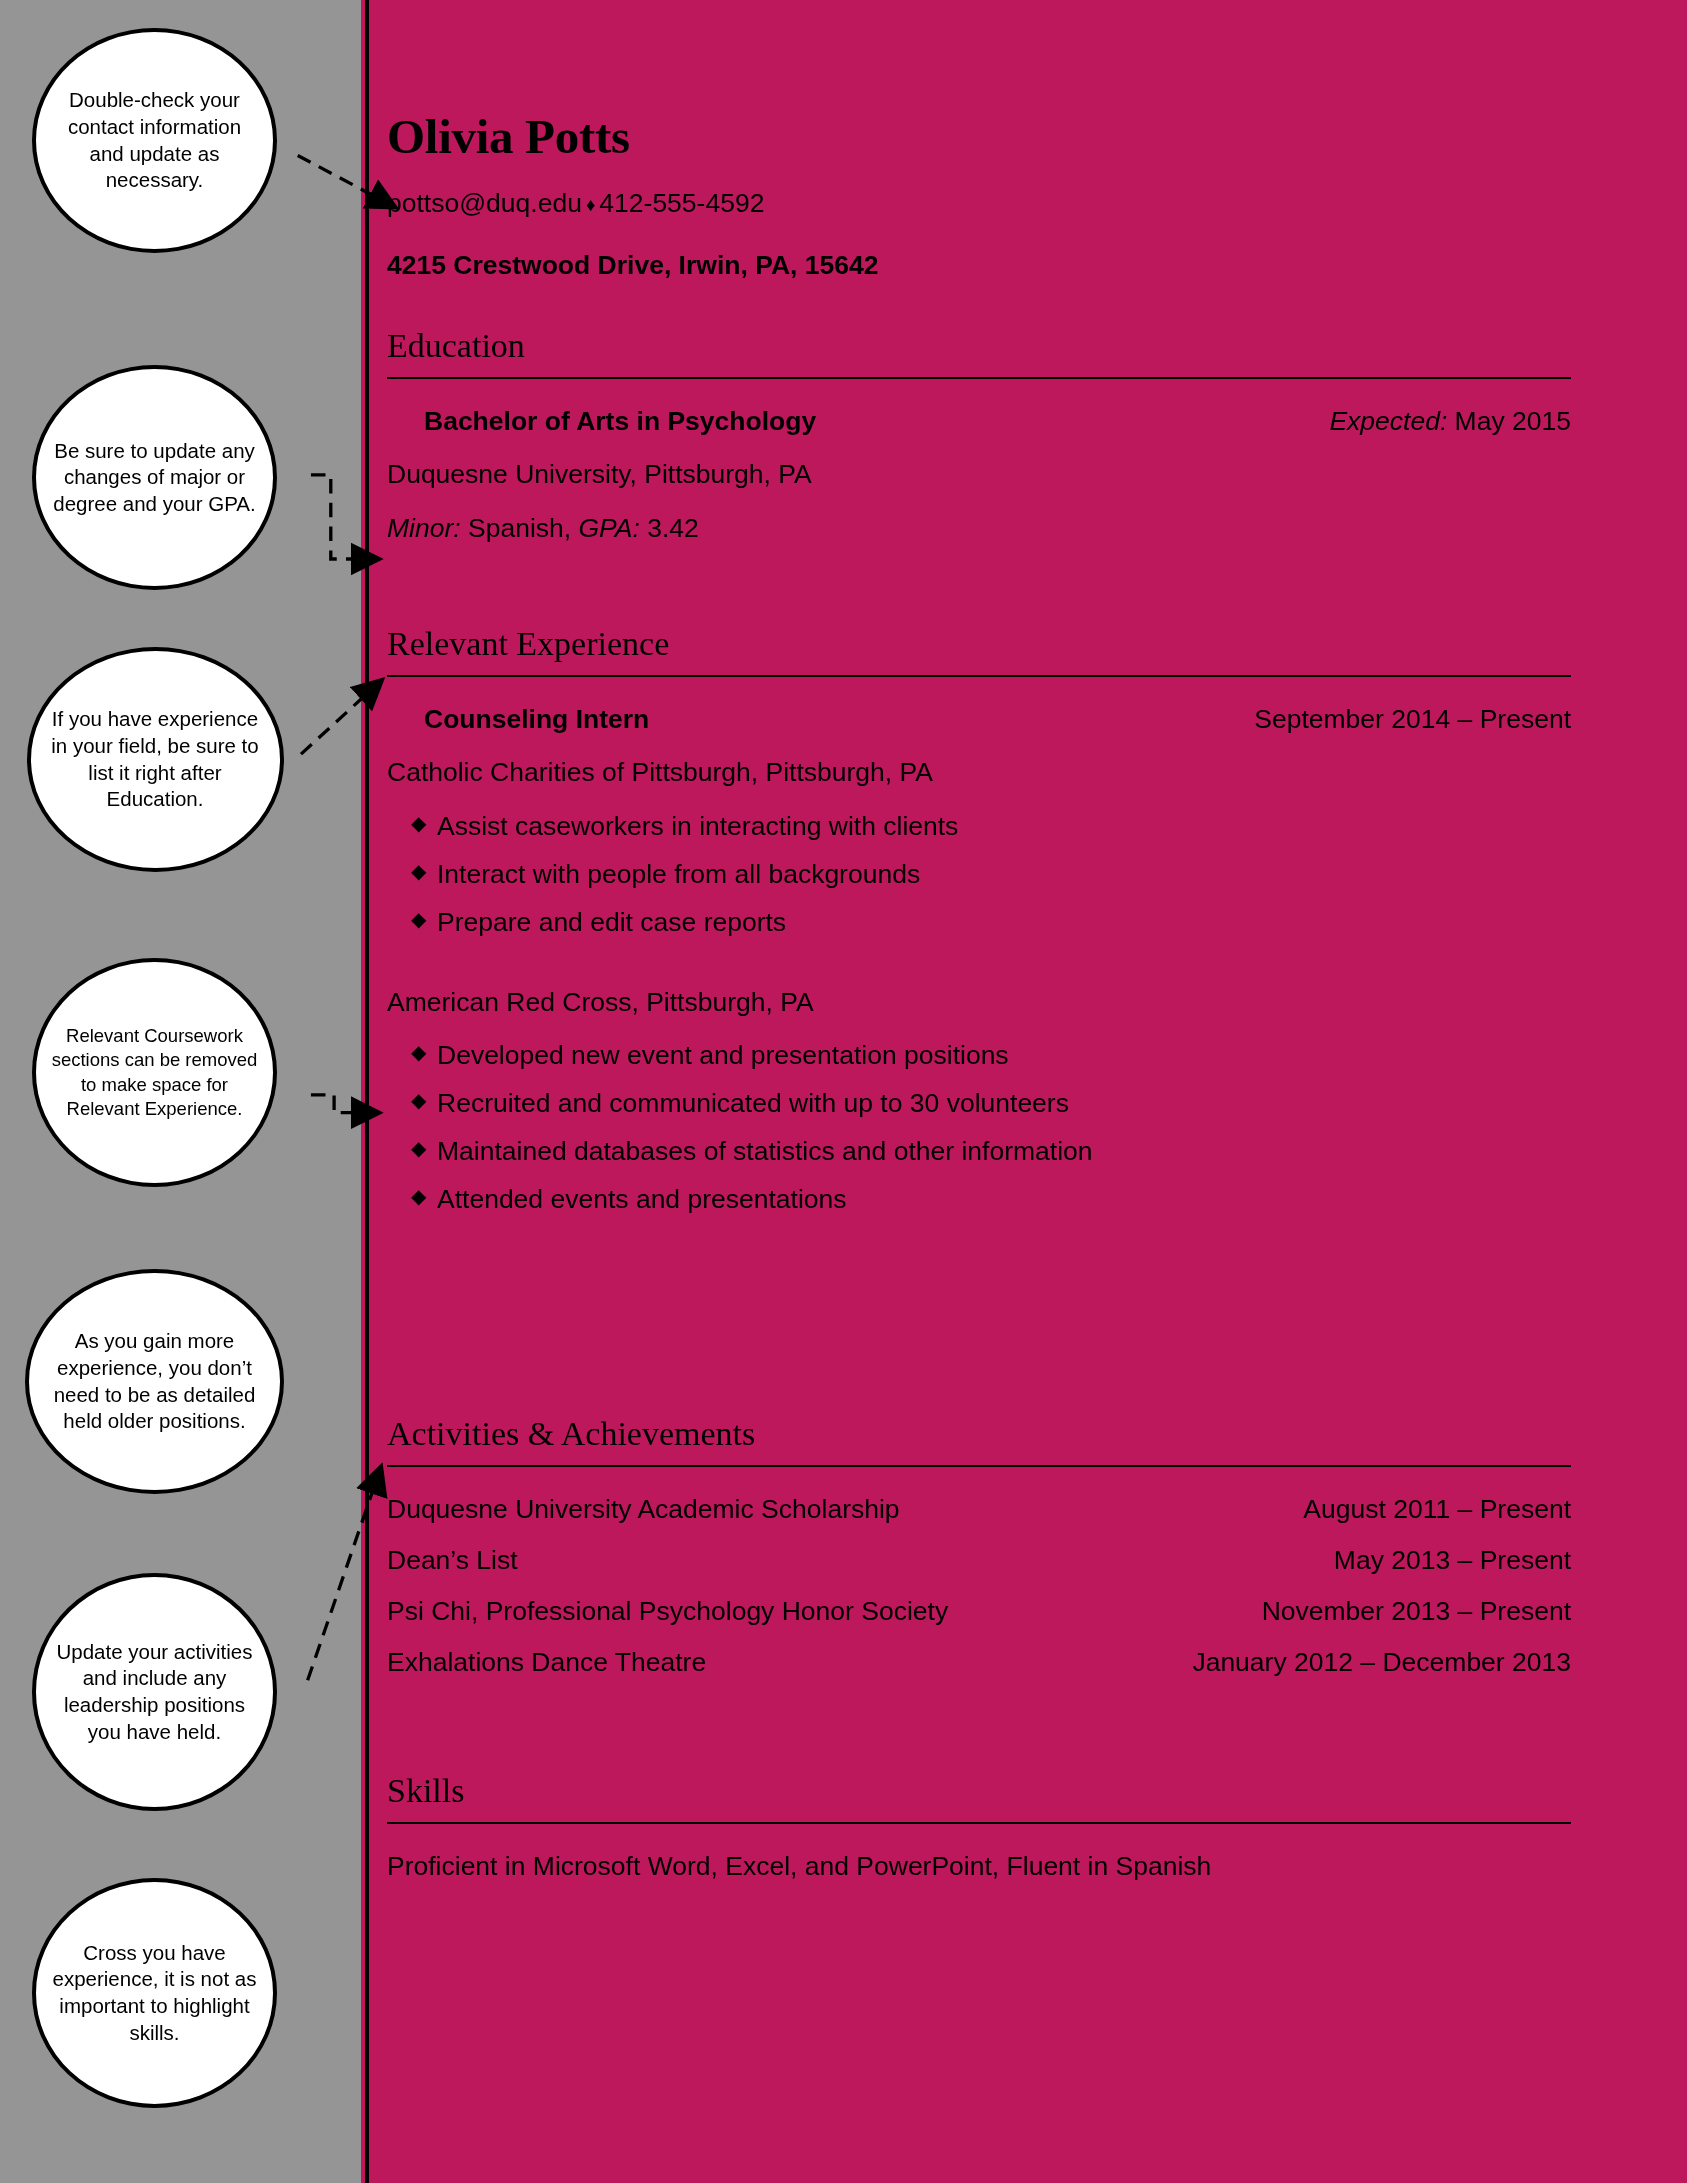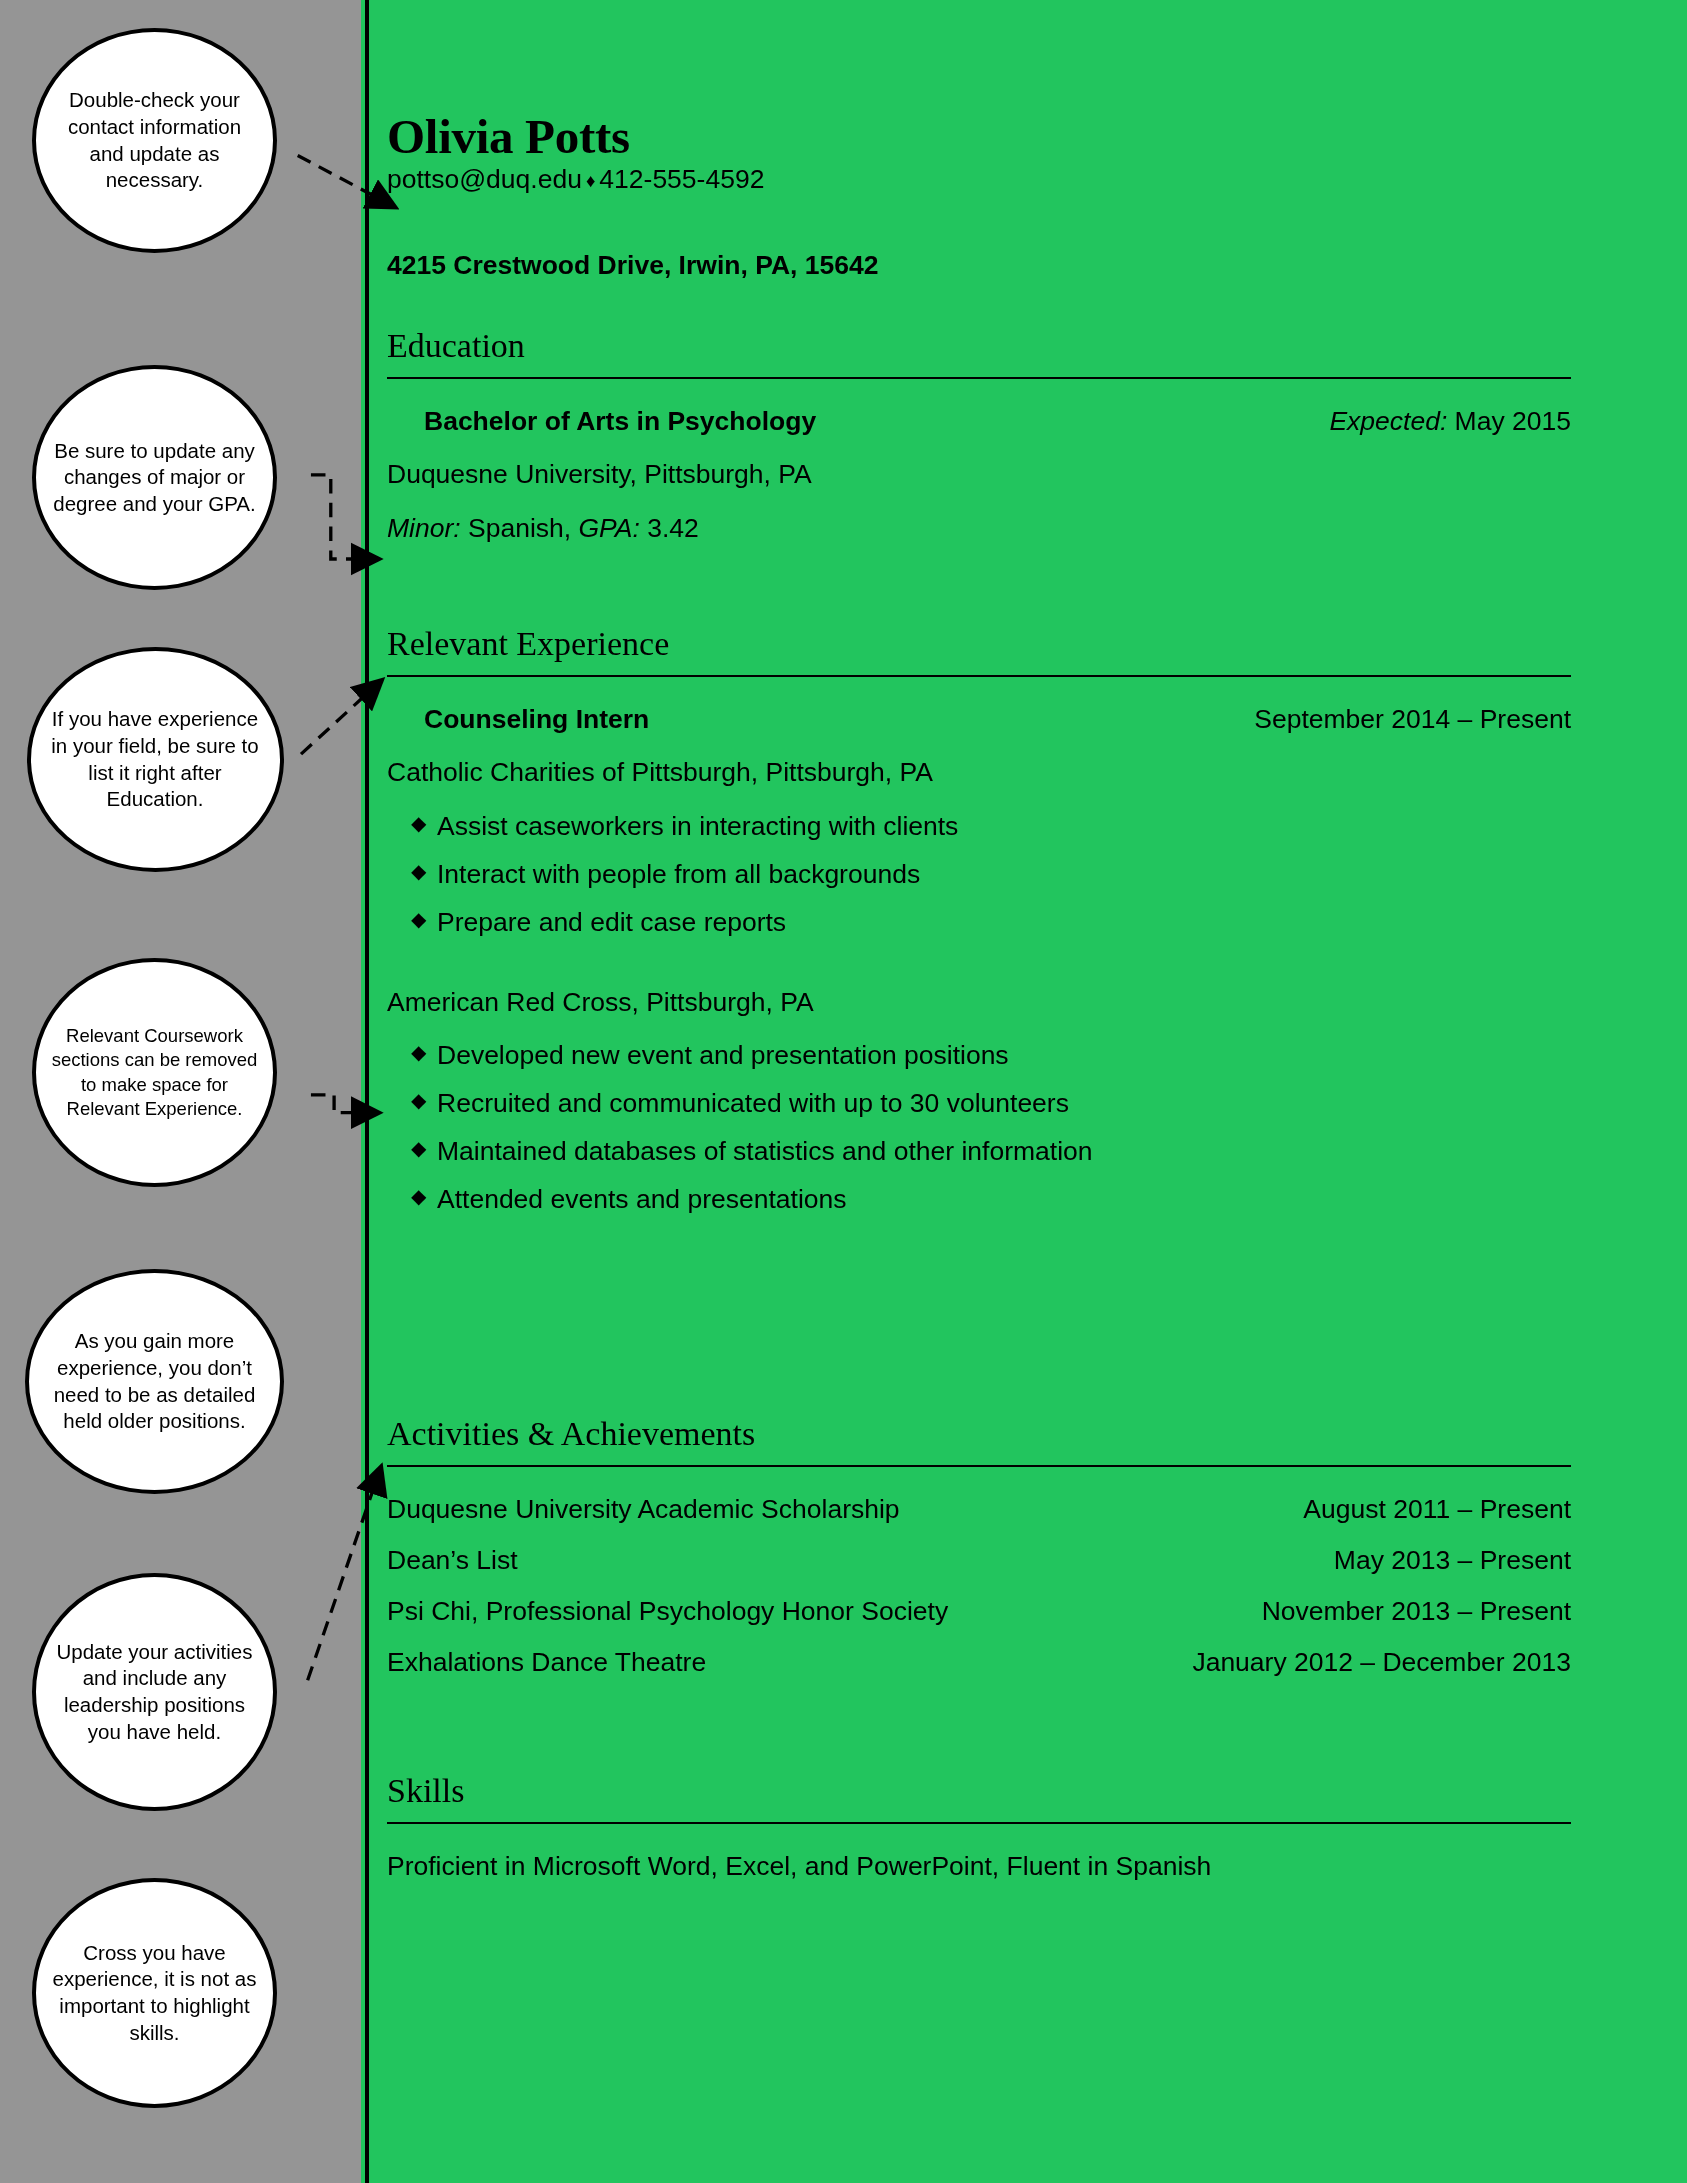--- a/index.html
+++ b/index.html
@@ -12,21 +12,21 @@
     height: 2183px;
     font-family: "Liberation Sans", sans-serif;
     position: relative;
     overflow: hidden;
   }
 
   
   #page {
     position: absolute;
     inset: 0;
-    background: #22c55e;
+    background: #be185d;
   }
 
   
   #annotation-gutter {
     position: absolute;
     left: 0;
     top: 0;
     width: 361px;
     height: 2183px;
     background: #959595;
@@ -85,21 +85,21 @@
     line-height: 1;
   }
 
   .contact-line {
     position: absolute;
     left: 0;
     font-size: 26.5px;
     color: #000000;
     white-space: nowrap;
   }
-  .contact-line.l1 { top: 164px; }
+  .contact-line.l1 { top: 188px; }
   .contact-line.l2 { top: 250px; font-weight: bold; }
   .sep-diamond { font-size: 18.5px; vertical-align: 1.3px; padding: 0 4px; }
 
   .section {
     position: absolute;
     left: 0;
     width: 1184px;
   }
   .section-title {
     font-family: "Liberation Serif", serif;

